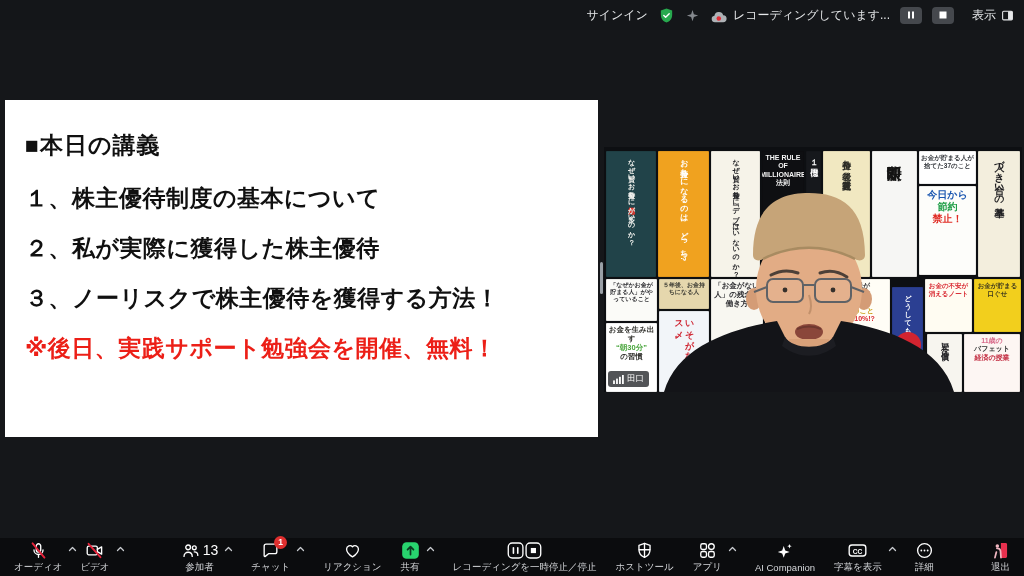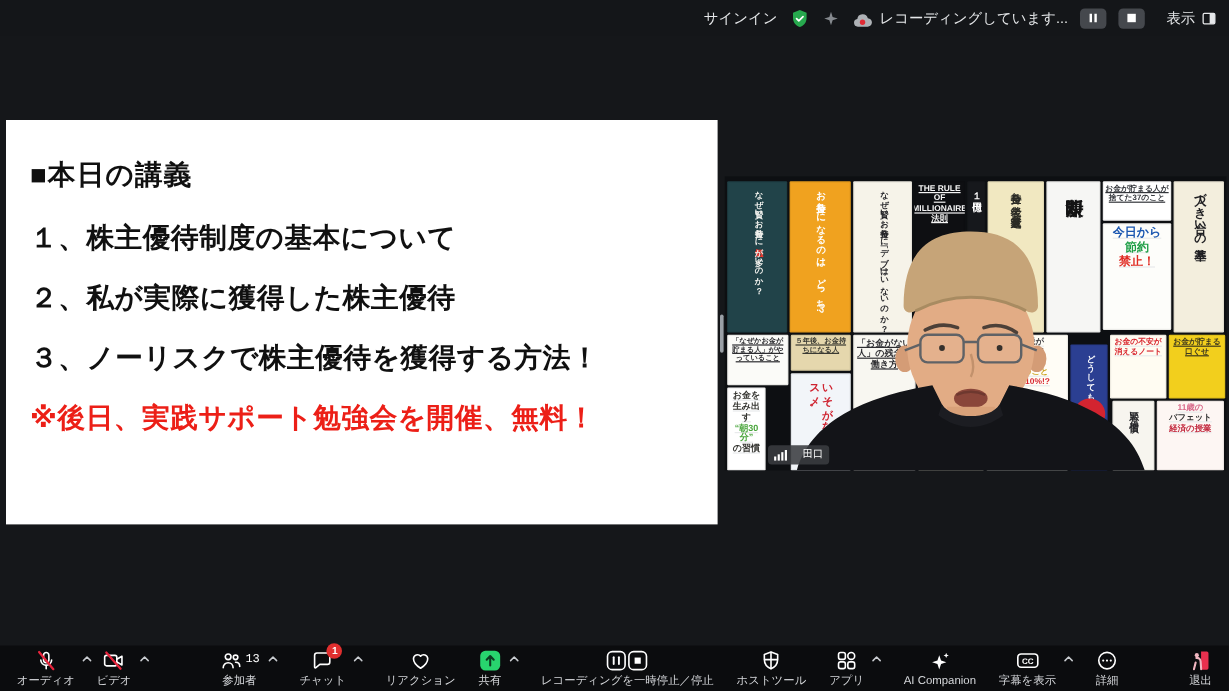--- a/index.html
+++ b/index.html
@@ -47,50 +47,50 @@
   }
   .book-wall { position:absolute; inset:0; }
   .book {
     position:absolute; overflow:hidden;
     display:flex; justify-content:center;
     padding:3px 2px; border-radius:1px;
     box-shadow:inset 0 0 0 1px rgba(0,0,0,.07);
   }
   .bt { line-height:1.18; display:block; }
   .bv { writing-mode:vertical-rl; }
-  .bh { writing-mode:horizontal-tb; text-align:center;text-decoration:underline; }
+  .bh { writing-mode:horizontal-tb; text-align:center; }
   .book-circle {
     position:absolute; left:50%; top:55%; transform:translate(-50%,-50%);
     width:26px; height:26px; border-radius:50%; background:#d32430;
   }
   .presenter { position:absolute; left:55px; top:40px; width:300px; height:205px; }
   .nametag {
     position:absolute; left:4px; bottom:5px; height:16px;
     background:rgba(58,60,64,.88); border-radius:3px;
-    display:flex; align-items:center; gap:13px; padding:0 5px;margin-left:32px;
+    display:flex; align-items:center; gap:3px; padding:0 5px;
   }
   .nametag span { font-size:8.5px; color:#fff; }
   
   .toolbar {
     position:absolute; left:0; right:0; bottom:0; height:38px;
     background:#0b0c0e;
     display:flex; align-items:center; padding:0 12px;
   }
   .tb-left   { display:flex; }
   .tb-center { display:flex; gap:15px; margin-left:auto; margin-right:auto; align-items:center; }
   .tb-btn {
     position:relative; height:38px;
     display:flex; flex-direction:column; align-items:center; justify-content:center;
     gap:1px; cursor:pointer; padding:0 2px;
   }
   .tb-btn.haschev { padding-right:16px; }
   .tb-iconrow { display:flex; align-items:center; gap:3px; position:relative; }
   .tb-icon { display:inline-flex; position:relative; }
   .tb-label { font-size:9.5px; color:#d5d7da; white-space:nowrap; }
-  .tb-count { font-size:10px; color:#fff;font-family:Liberation Mono, monospace; }
+  .tb-count { font-size:14px; color:#fff; }
   .tb-badge {
     position:absolute; top:-5px; right:-7px;
     min-width:13px; height:13px; border-radius:7px; background:#e02f2f;
     color:#fff; font-size:8.5px; font-weight:bold;
     display:flex; align-items:center; justify-content:center; padding:0 3px;
   }
   .tb-chev { position:absolute; right:1px; top:8px; display:inline-flex; cursor:pointer; }
 </style>
 </head>
 <body>
@@ -181,21 +181,21 @@
           <span style="color: rgb(30, 158, 70); display: block;">節約</span>
           <span style="color: rgb(224, 44, 36); display: block;">禁止！</span>
         </span>
       </div>
       <div class="book" style="left: 374px; top: 4px; width: 42px; height: 126px; background: rgb(243, 238, 221);">
         <span class="bt bv" style="font-size: 10px; font-weight: 700; color: rgb(31, 31, 34);">人づき合いの基準</span>
       </div>
       <div class="book" style="left: 2px; top: 132px; width: 51px; height: 42px; background: rgb(251, 251, 248);">
         <span class="bt bh" style="font-size: 6px; font-weight: 700; color: rgb(44, 44, 48);">「なぜかお金が貯まる人」がやっていること</span>
       </div>
-      <div class="book" style="left: 2px; top: 176px; width: 32px; height: 69px; background: rgb(255, 255, 255);">
+      <div class="book" style="left: 2px; top: 176px; width: 51px; height: 69px; background: rgb(255, 255, 255);">
         <span class="bt bh" style="font-size: 7.5px; font-weight: 700;">
           <span style="color: rgb(51, 51, 47); display: block;">お金を生み出す</span>
           <span style="color: rgb(73, 165, 60); display: block;">“朝30分”</span>
           <span style="color: rgb(51, 51, 47); display: block;">の習慣</span>
         </span>
       </div>
       <div class="book" style="left: 55px; top: 132px; width: 50px; height: 30px; background: rgb(229, 215, 173);">
         <span class="bt bh" style="font-size: 6px; font-weight: 700; color: rgb(58, 58, 51);">５年後、お金持ちになる人</span>
       </div>
       <div class="book" style="left: 55px; top: 164px; width: 50px; height: 81px; background: rgb(242, 245, 249);">

